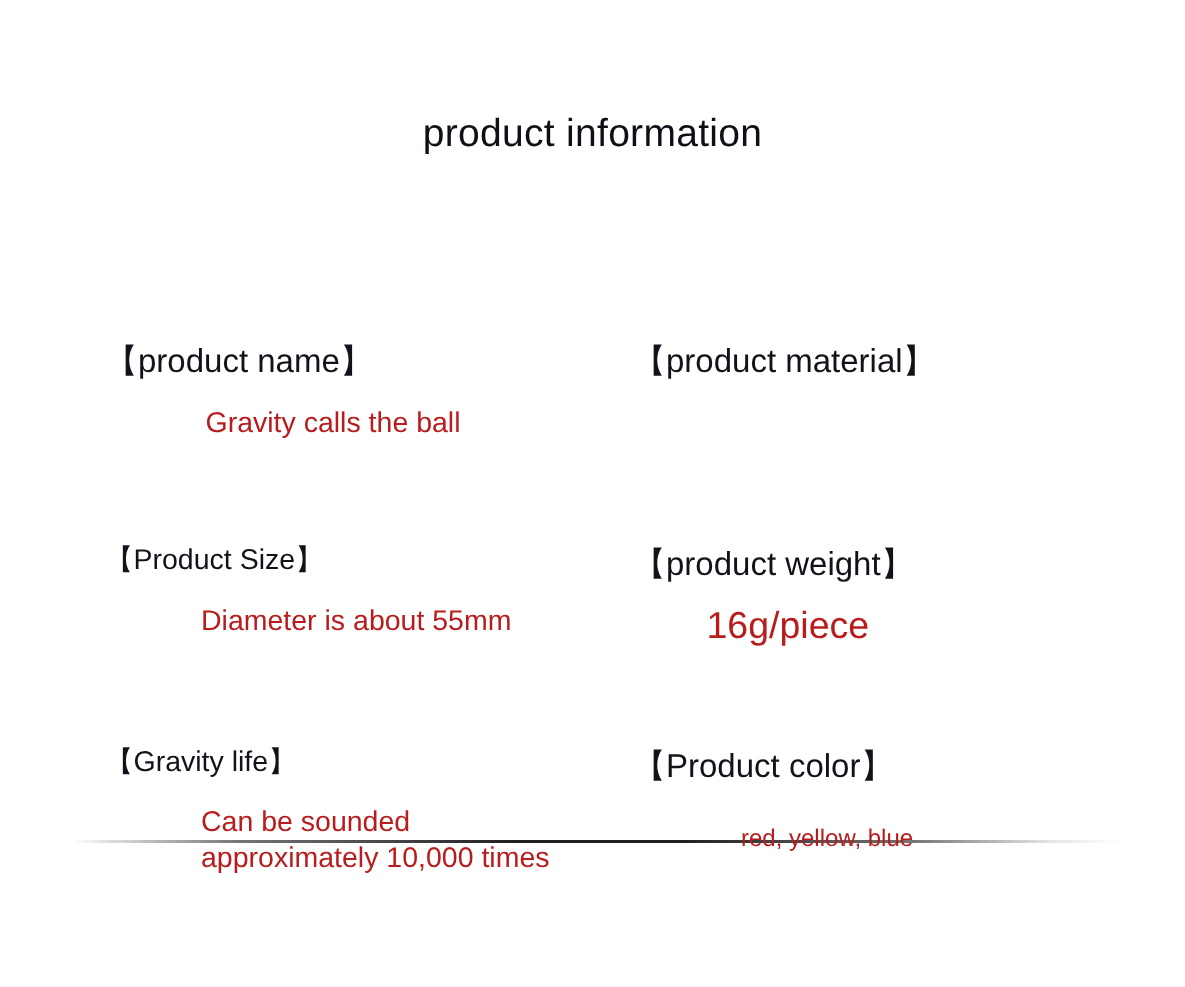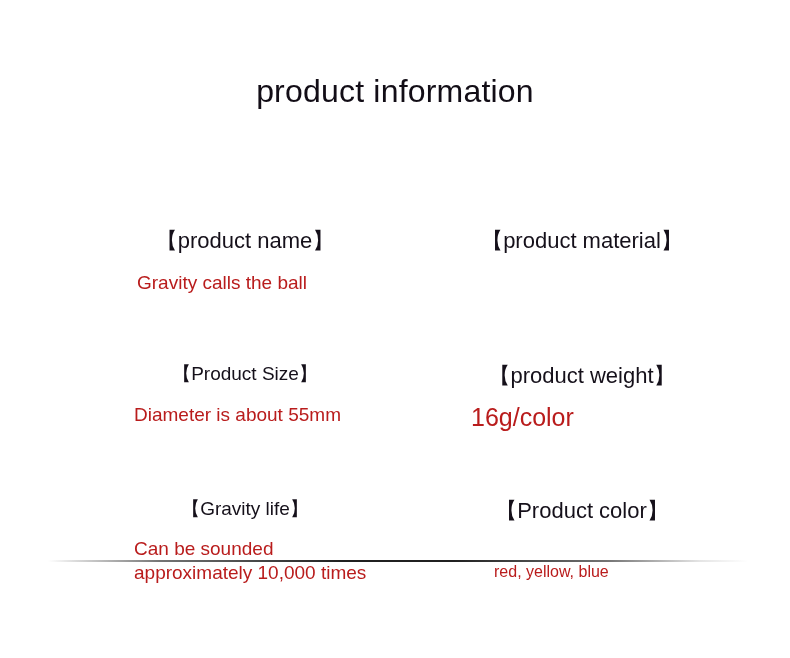--- a/index.html
+++ b/index.html
@@ -22,21 +22,21 @@
     height: 658px;
   }
 
   
   .page-title {
     position: absolute;
     top: 74px;
     left: 0;
     width: 790px;
     text-align: center;
-    font-size: 32px;
+    font-size: 26px;
     font-weight: 400;
     letter-spacing: 0.2px;
     color: #120d16;
     line-height: 1.1;
     white-space: nowrap;
   }
 
   
   .spec-table {
     position: absolute;
@@ -56,40 +56,39 @@
   }
   .spec-cell.col-left  { left: 70px;  width: 350px; }
   .spec-cell.col-right { left: 422px; width: 320px; }
 
   .spec-label {
     font-size: 22px;
     font-weight: 400;
     color: #15101a;
     line-height: 1.15;
     white-space: nowrap;
-    text-align: center;
   }
   .spec-label.small {
     font-size: 19px;
   }
 
   .spec-value {
     margin-top: 18px;
     font-size: 19px;
     font-weight: 400;
     color: #b91c1c;
     line-height: 1.22;
     white-space: pre-line;
   }
   .spec-value.indent-1 { padding-left: 67px; }
   .spec-value.indent-2 { padding-left: 64px; }
   .spec-value.indent-3 { padding-left: 49px; }
   .spec-value.indent-4 { padding-left: 72px; }
   .spec-value.tiny  { font-size: 15px; margin-top: 21px; }
-  .spec-value.small { font-size: 16px; margin-top: 39px; }
+  .spec-value.small { font-size: 16px; margin-top: 27px; }
   .spec-value.large { font-size: 25px; margin-top: 14px; }
   .spec-value.two-line { margin-top: 17px; line-height: 1.26; }
 
   
   .divider {
     position: absolute;
     left: 48px;
     width: 700px;
     height: 2px;
     background: linear-gradient(to right,
@@ -124,21 +123,21 @@
     </div>
     <div class="divider d1"></div>
 
     <div class="spec-row">
       <div class="spec-cell col-left">
         <div class="spec-label small">【Product Size】</div>
         <div class="spec-value indent-2">Diameter is about 55mm</div>
       </div>
       <div class="spec-cell col-right">
         <div class="spec-label">【product weight】</div>
-        <div class="spec-value large indent-3">16g/color</div>
+        <div class="spec-value large indent-3">16g/piece</div>
       </div>
     </div>
 
     <div class="spec-row">
       <div class="spec-cell col-left">
         <div class="spec-label small">【Gravity life】</div>
         <div class="spec-value two-line indent-2">Can be sounded
 approximately 10,000 times</div>
       </div>
       <div class="spec-cell col-right">

